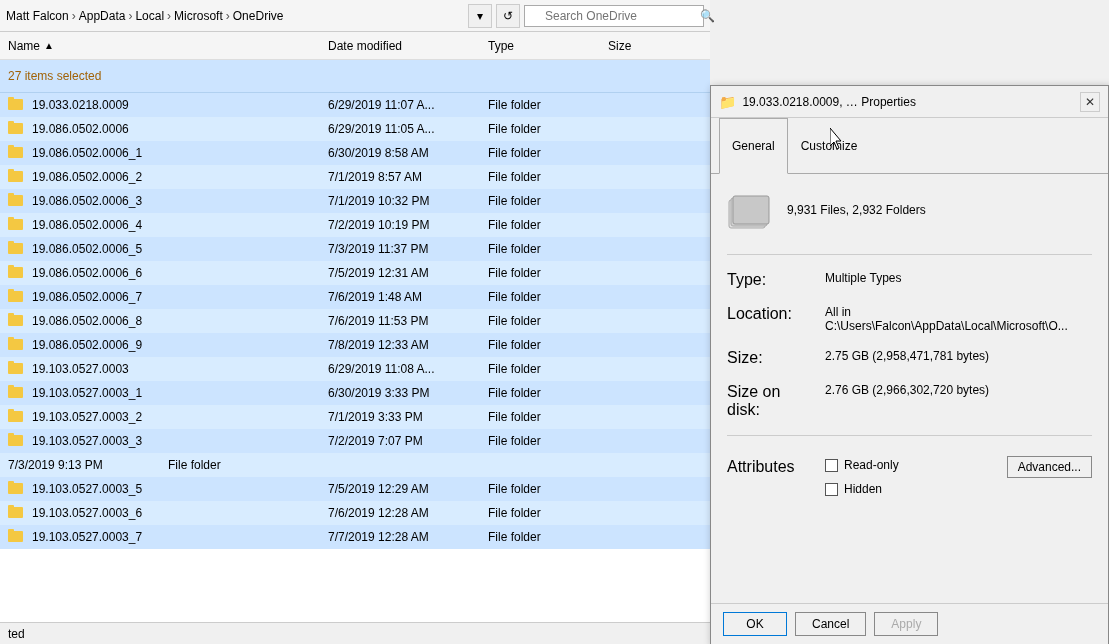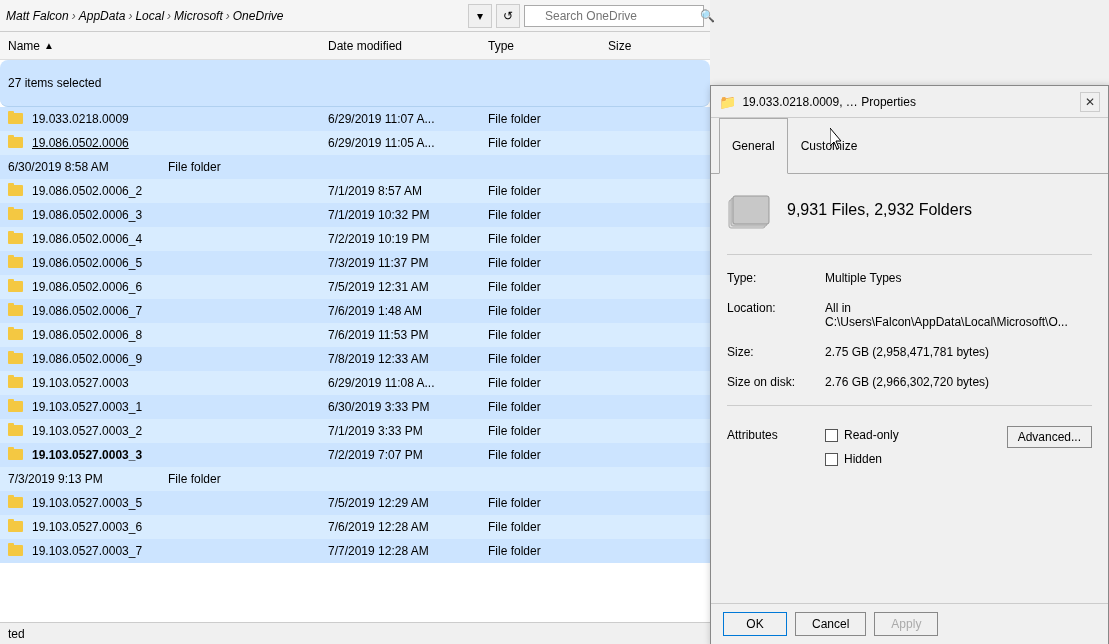--- a/index.html
+++ b/index.html
@@ -34,21 +34,20 @@
       gap: 4px;
     }
 
     .breadcrumb-path {
       display: flex;
       align-items: center;
       flex: 1;
       font-size: 12px;
       color: #000;
       gap: 3px;
-      font-style: italic;
     }
 
     .breadcrumb-sep {
       color: #555;
     }
 
     .toolbar-right {
       display: flex;
       align-items: center;
       gap: 4px;
@@ -95,25 +94,24 @@
     }
 
     .col-name { width: 320px; display: flex; align-items: center; gap: 4px; cursor: pointer; }
     .col-date { width: 160px; }
     .col-type { width: 120px; }
     .col-size { width: 80px; }
     .col-header { font-size: 12px; color: #000; font-weight: normal; }
 
     .selected-info {
       background: #cce4ff;
-      padding: 16px 8px;
-      font-size: 12px;
-      color: #000000;
+      padding: 9px 8px;
+      font-size: 12px;
+      color: #a16207;
       border-bottom: 1px solid #b0d0f0;
-      border-radius: 8px;
     }
 
     .file-list {
       flex: 1;
       overflow-y: auto;
       background: #fff;
     }
 
     .file-row {
       display: flex;
@@ -250,21 +248,21 @@
 
     .prop-row {
       display: flex;
       align-items: flex-start;
       gap: 8px;
       margin: 4px 0;
     }
 
     .prop-label {
       width: 90px;
-      font-size: 12px;
+      font-size: 16px;
       color: #000;
       font-weight: normal;
       flex-shrink: 0;
     }
 
     .prop-value {
       font-size: 12px;
       color: #000;
       flex: 1;
     }
@@ -395,27 +393,36 @@
       <span class="file-size"></span>
     </div>
       <div class="file-row">
       <div class="col-name" style="display:flex;align-items:center;">
         <span style="margin-right:4px;">
           <svg width="16" height="14" viewBox="0 0 16 14">
             <rect x="0" y="3" width="15" height="11" rx="1" fill="#f4c842"></rect>
             <rect x="0" y="1" width="6" height="4" rx="1" fill="#f4c842"></rect>
           </svg>
         </span>
-        <span style="font-size:12px;text-decoration:underline;">19.086.0502.0006</span>
+        <span style="font-size:12px;">19.086.0502.0006</span>
       </div>
       <span class="file-date">6/29/2019 11:05 A...</span>
       <span class="file-type">File folder</span>
       <span class="file-size"></span>
     </div>
       <div class="file-row">
+      <div class="col-name" style="display:flex;align-items:center;">
+        <span style="margin-right:4px;">
+          <svg width="16" height="14" viewBox="0 0 16 14">
+            <rect x="0" y="3" width="15" height="11" rx="1" fill="#f4c842"></rect>
+            <rect x="0" y="1" width="6" height="4" rx="1" fill="#f4c842"></rect>
+          </svg>
+        </span>
+        <span style="font-size:12px;">19.086.0502.0006_1</span>
+      </div>
       <span class="file-date">6/30/2019 8:58 AM</span>
       <span class="file-type">File folder</span>
       <span class="file-size"></span>
     </div>
       <div class="file-row">
       <div class="col-name" style="display:flex;align-items:center;">
         <span style="margin-right:4px;">
           <svg width="16" height="14" viewBox="0 0 16 14">
             <rect x="0" y="3" width="15" height="11" rx="1" fill="#f4c842"></rect>
             <rect x="0" y="1" width="6" height="4" rx="1" fill="#f4c842"></rect>
@@ -561,21 +568,21 @@
             <rect x="0" y="1" width="6" height="4" rx="1" fill="#f4c842"></rect>
           </svg>
         </span>
         <span style="font-size:12px;">19.103.0527.0003_2</span>
       </div>
       <span class="file-date">7/1/2019 3:33 PM</span>
       <span class="file-type">File folder</span>
       <span class="file-size"></span>
     </div>
       <div class="file-row">
-      <div class="col-name" style="display:flex;align-items:center;font-weight:bold;">
+      <div class="col-name" style="display:flex;align-items:center;">
         <span style="margin-right:4px;">
           <svg width="16" height="14" viewBox="0 0 16 14">
             <rect x="0" y="3" width="15" height="11" rx="1" fill="#f4c842"></rect>
             <rect x="0" y="1" width="6" height="4" rx="1" fill="#f4c842"></rect>
           </svg>
         </span>
         <span style="font-size:12px;">19.103.0527.0003_3</span>
       </div>
       <span class="file-date">7/2/2019 7:07 PM</span>
       <span class="file-type">File folder</span>
@@ -658,21 +665,21 @@
 
     <div class="file-summary">
       <div class="multi-file-icon">
 
         <svg width="48" height="48" viewBox="0 0 48 48">
           <rect x="2" y="14" width="36" height="28" rx="2" fill="#e0e0e0" stroke="#aaa" stroke-width="1"></rect>
           <rect x="4" y="12" width="36" height="28" rx="2" fill="#d0d0d0" stroke="#aaa" stroke-width="1"></rect>
           <rect x="6" y="10" width="36" height="28" rx="2" fill="#c8c8c8" stroke="#999" stroke-width="1"></rect>
         </svg>
       </div>
-      <span style="font-size:16px;text-align:center;">9,931 Files, 2,932 Folders</span>
+      <span style="font-size:12px;text-align:center;">9,931 Files, 2,932 Folders</span>
     </div>
 
     <hr class="prop-divider">
 
     <div class="prop-row">
       <span class="prop-label">Type:</span>
       <span class="prop-value">Multiple Types</span>
     </div>
 
     <div class="prop-row">

